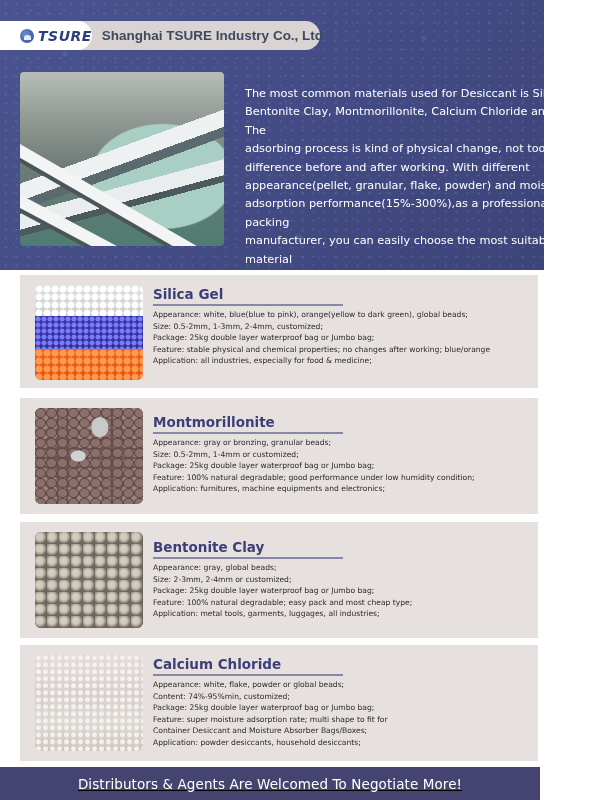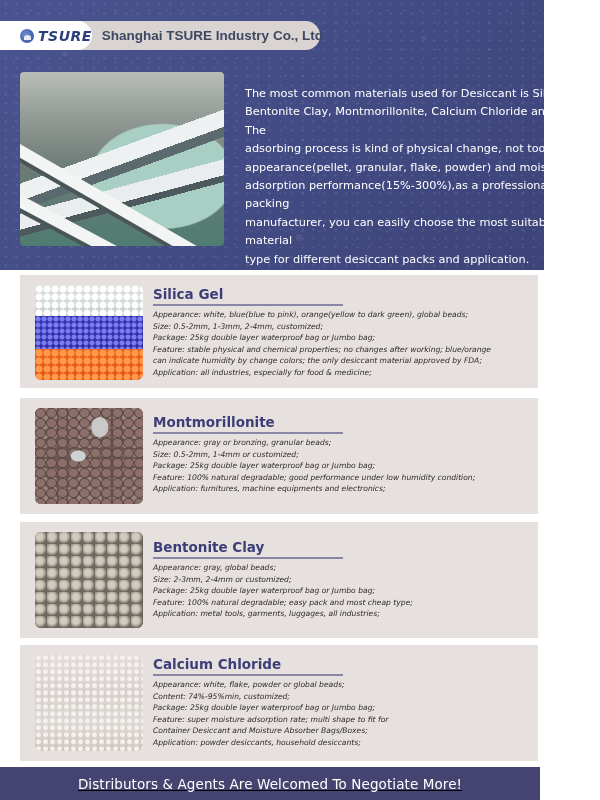--- a/index.html
+++ b/index.html
@@ -83,21 +83,21 @@
     }
     .card-body { position: absolute; left: 133px; right: 10px; }
     .card-title {
       font-family: "DejaVu Sans", sans-serif; font-size: 13.5px; font-weight: bold;
       color: #3d3e78; padding-bottom: 2px; width: 190px;
       border-bottom: 2px solid #8987a6; display: block;
     }
     .card-lines { margin-top: 3px; }
     .card-line {
       font-family: "DejaVu Sans", sans-serif; font-size: 7.6px; color: #2d2a2a;
-      line-height: 11.6px; white-space: nowrap; font-style: italic;
+      line-height: 11.6px; white-space: nowrap;
     }
 
     
     .silica-white { height: 33%; background:
         radial-gradient(circle, #ffffff 0 3px, transparent 4px) 0 0/8px 8px,
         linear-gradient(#dfe3e3, #c8cdcd); }
     .silica-blue { height: 34%; background:
         radial-gradient(circle, #7a7ef0 0 2px, transparent 3px) 0 0/6px 6px,
         linear-gradient(#3936b6, #2f2ca3); }
     .silica-orange { height: 33%; background:
@@ -142,41 +142,41 @@
 
   <div class="hero-photo">
     <div class="beam" style="top:118px; transform: rotate(28deg); left:-10px;"></div>
     <div class="beam" style="top:70px; transform: rotate(30deg); left:-5px;"></div>
   </div>
 
   <div class="hero-text">
     <div>The most common materials used for Desiccant is Silica Gel,</div>
     <div>Bentonite Clay, Montmorillonite, Calcium Chloride and so on. The</div>
     <div>adsorbing process is kind of  physical change, not too much</div>
+    <div>difference before and after working. With different</div>
     <div>appearance(pellet, granular, flake, powder) and moisture</div>
     <div>adsorption performance(15%-300%),as a professional packing</div>
     <div>manufacturer, you can easily choose the most suitable material</div>
     <div>type for different desiccant packs and application.</div>
   </div>
 </section>
 
 <article class="card" style="top:275px; height:113px;">
   <div class="card-img" style="top:10px; height:95px;">
     <div class="silica-white"></div>
     <div class="silica-blue"></div>
     <div class="silica-orange"></div>
   </div>
   <div class="card-body" style="top:11px;">
     <span class="card-title">Silica Gel</span>
     <div class="card-lines">
       <div class="card-line">Appearance: white, blue(blue to pink), orange(yellow to dark green), global beads;</div>
       <div class="card-line">Size: 0.5-2mm, 1-3mm, 2-4mm, customized;</div>
       <div class="card-line">Package: 25kg double layer waterproof bag or Jumbo bag;</div>
       <div class="card-line">Feature: stable physical and chemical properties; no changes after working; blue/orange</div>
-      <div class="card-line">can indicate humidity by change colors; the only desiccant material approved by FDA;</div>
       <div class="card-line">Application: all industries, especially for food &amp; medicine;</div>
     </div>
   </div>
 </article>
 
 <article class="card" style="top:398px; height:116px;">
   <div class="card-img" style="top:10px; height:96px;">
     <div class="rock"></div>
   </div>
   <div class="card-body" style="top:16px;">

